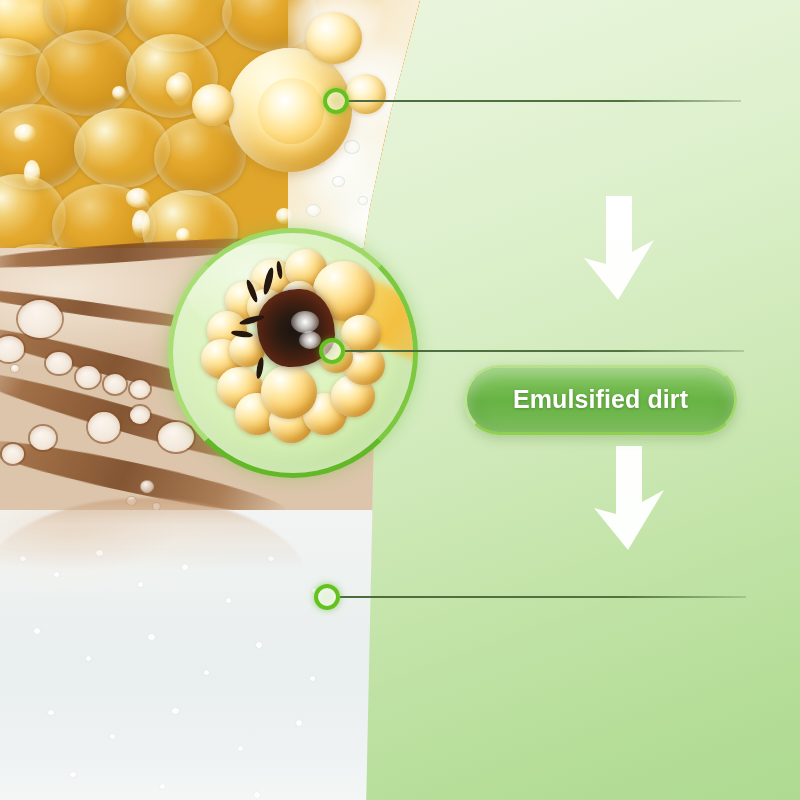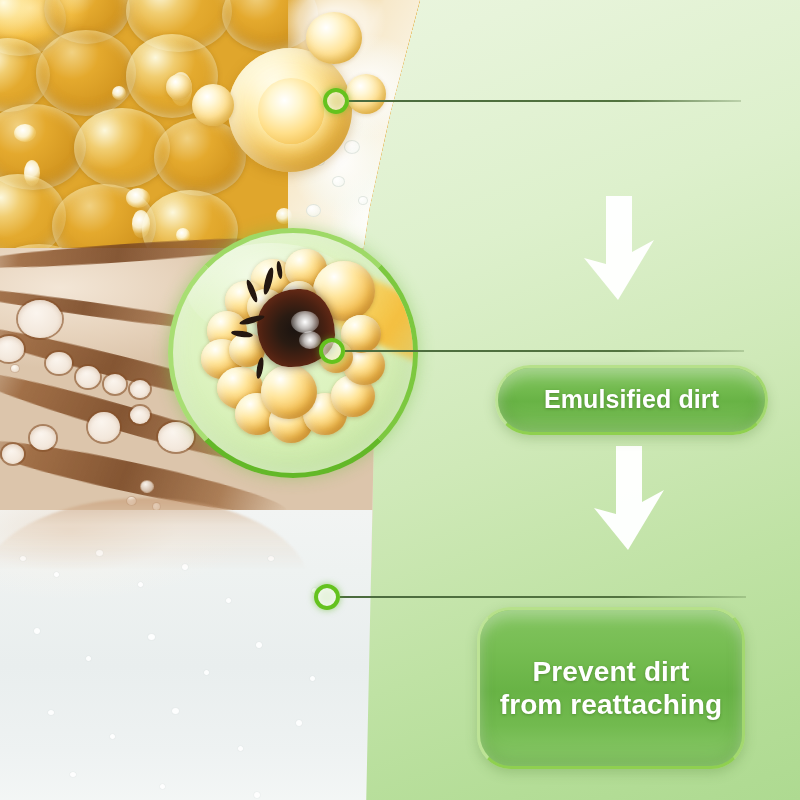--- a/index.html
+++ b/index.html
@@ -243,21 +243,21 @@
       inset 0 7px 14px rgba(255,255,255,.34),
       inset 0 -8px 16px rgba(60,110,30,.22);
     text-shadow:0 1px 3px rgba(50,95,25,.45);
   }
   .card.pill  { border-radius:999px; }
   .card.round { border-radius:34px; }
   .card-label { line-height:1.18; padding:0 10px; }
 
   #card1 { left:471px; top:121px; width:271px; height:66px; }
   #card1 .card-label { font-size:25px; }
-  #card2 { left:495px; top:365px; width:273px; height:70px; }
+  #card2 { left:464px; top:365px; width:273px; height:70px; }
   #card2 .card-label { font-size:25px; }
   #card3 { left:477px; top:607px; width:268px; height:162px; }
   #card3 .card-label { font-size:28px; }
 
   
   .arrow { position:absolute; }
   #arrow1 { left:576px; top:196px; width:86px; height:104px; }
   #arrow2 { left:586px; top:446px; width:86px; height:104px; }
 </style>
 </head>
@@ -412,20 +412,14 @@
   </svg>
   <svg class="arrow" id="arrow2" viewBox="0 0 86 104">
     <path d="M30 0 L56 0 L56 56 L78 44 L42 104 L8 62 L30 68 Z" fill="#ffffff" opacity="0.97"></path>
   </svg>
 
 
   <div class="card pill" id="card2">
     <span class="card-label">Emulsified dirt</span>
   </div>
 
-  <div class="card round" id="card3">
-    <span class="card-label">
-      <span>Prevent dirt</span><br>
-      <span>from reattaching</span>
-    </span>
-  </div>
 
 </div>
 
 </body></html>

